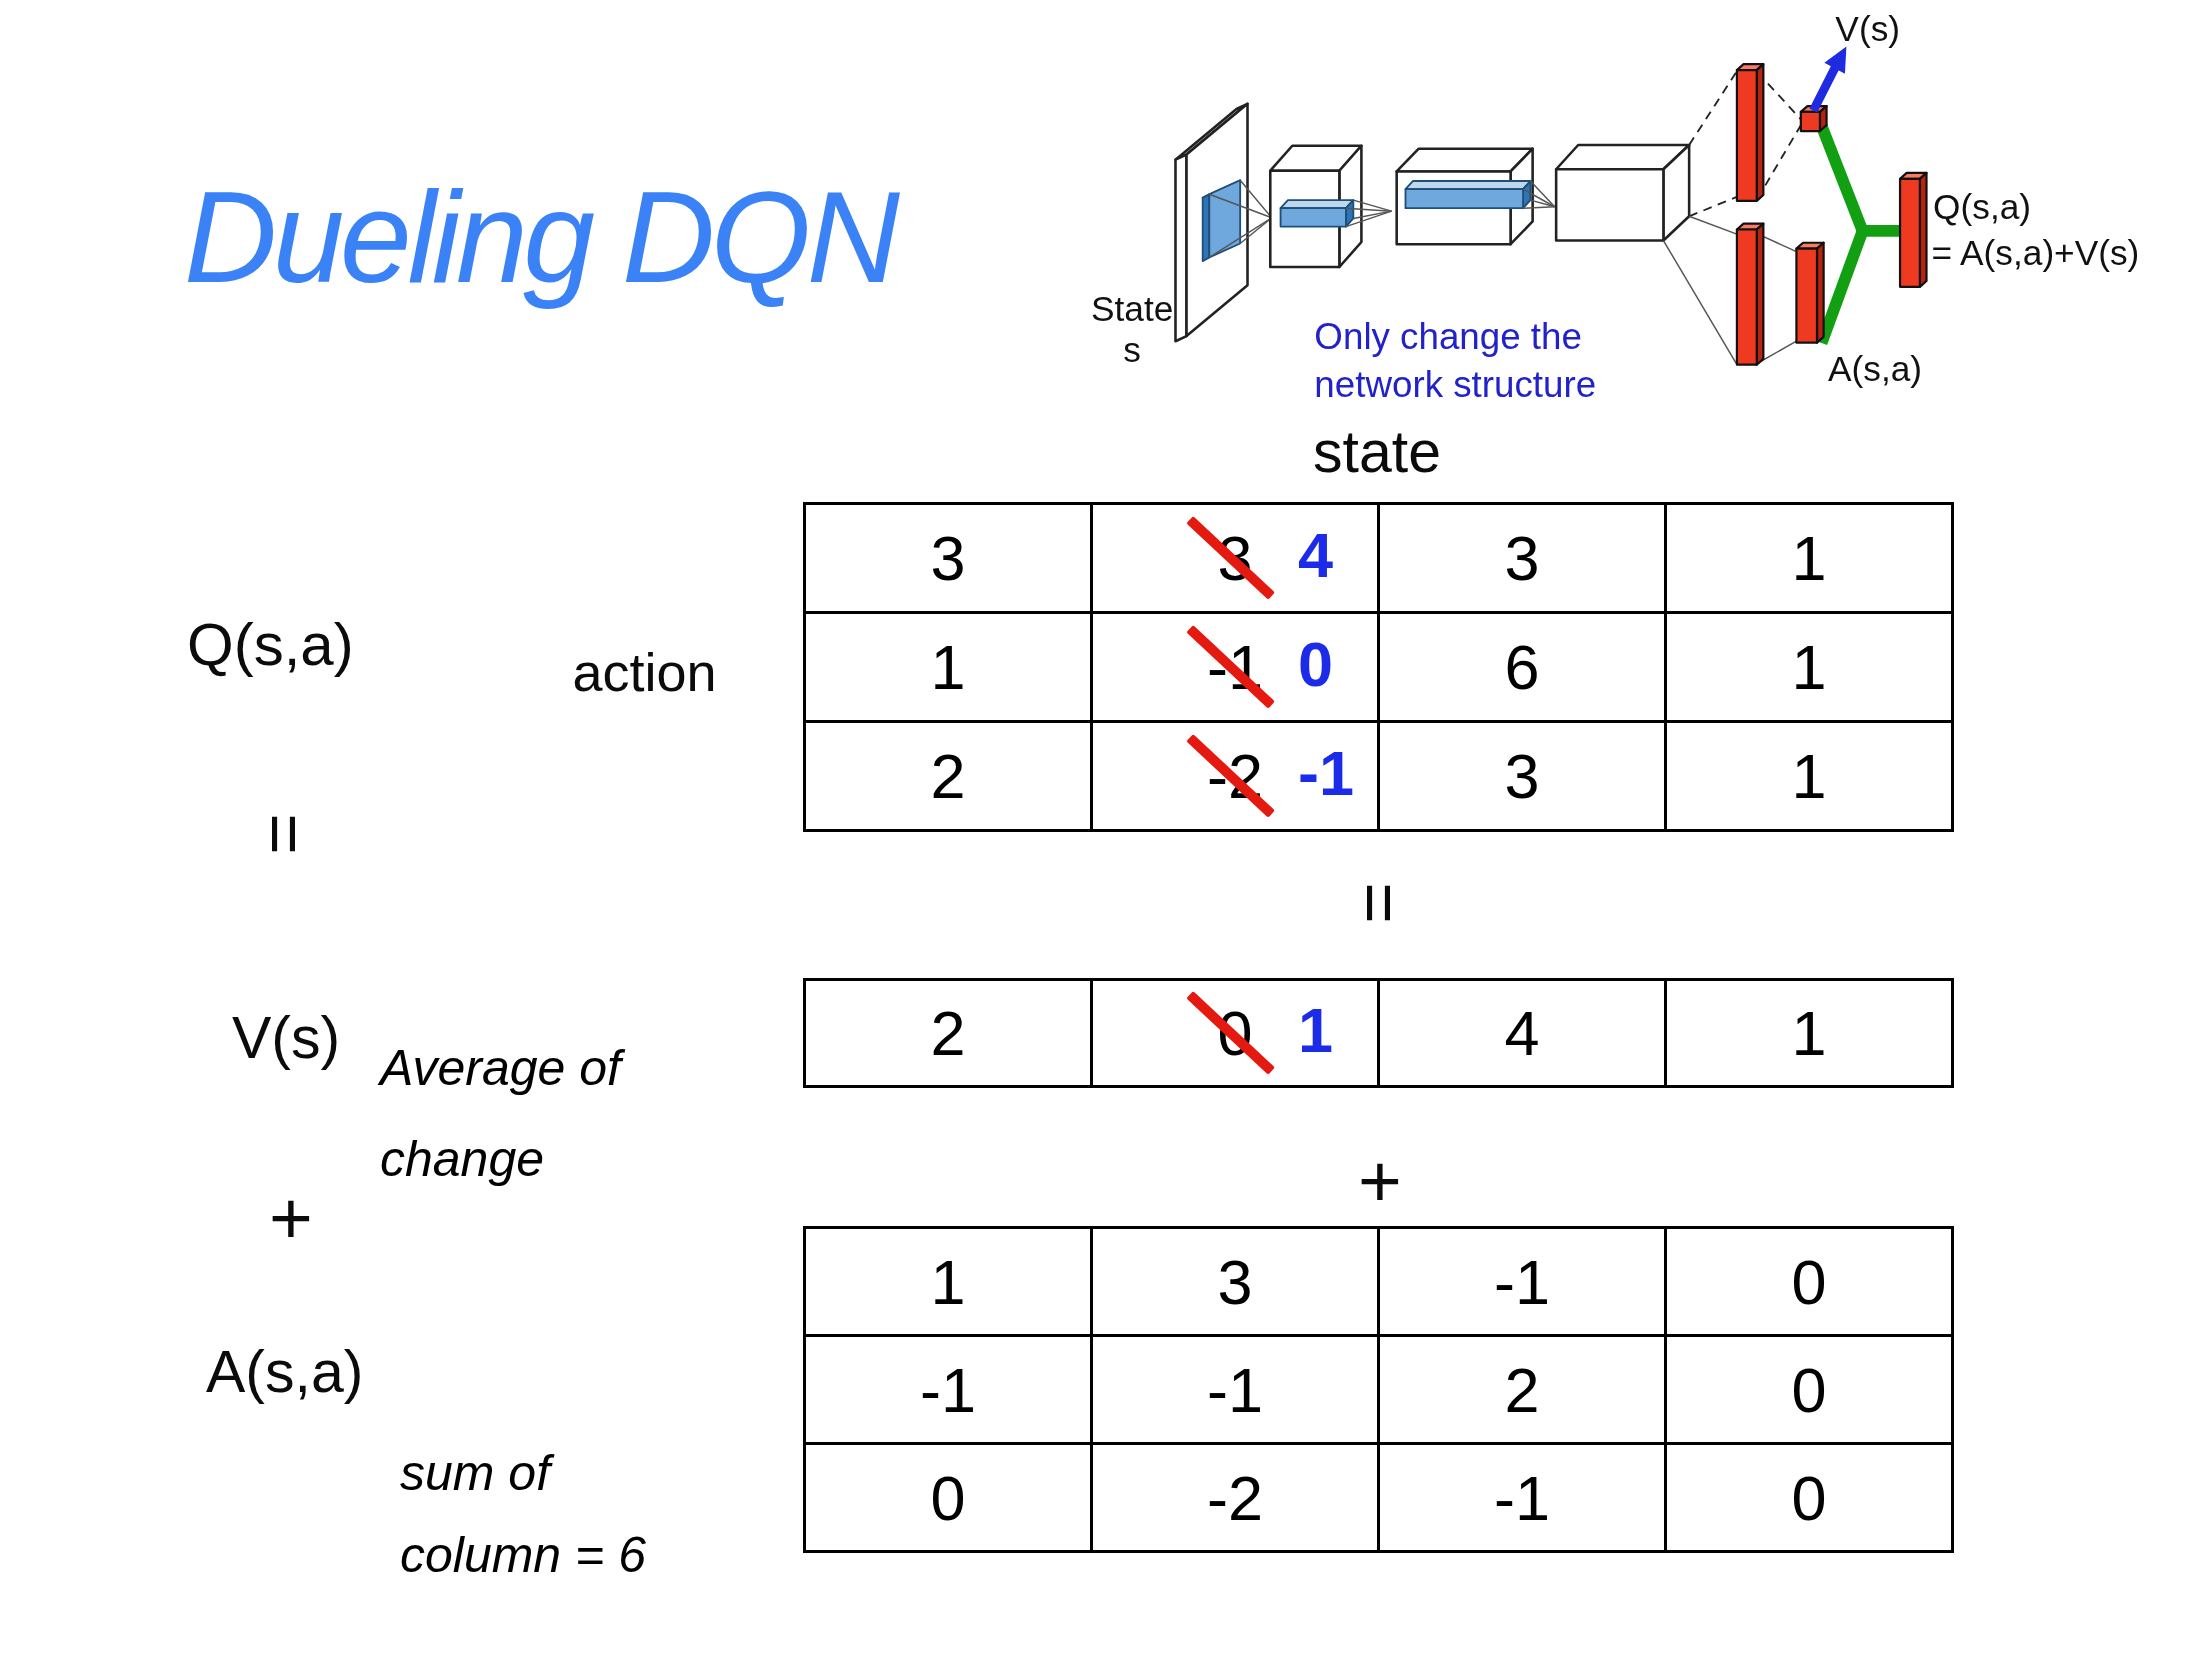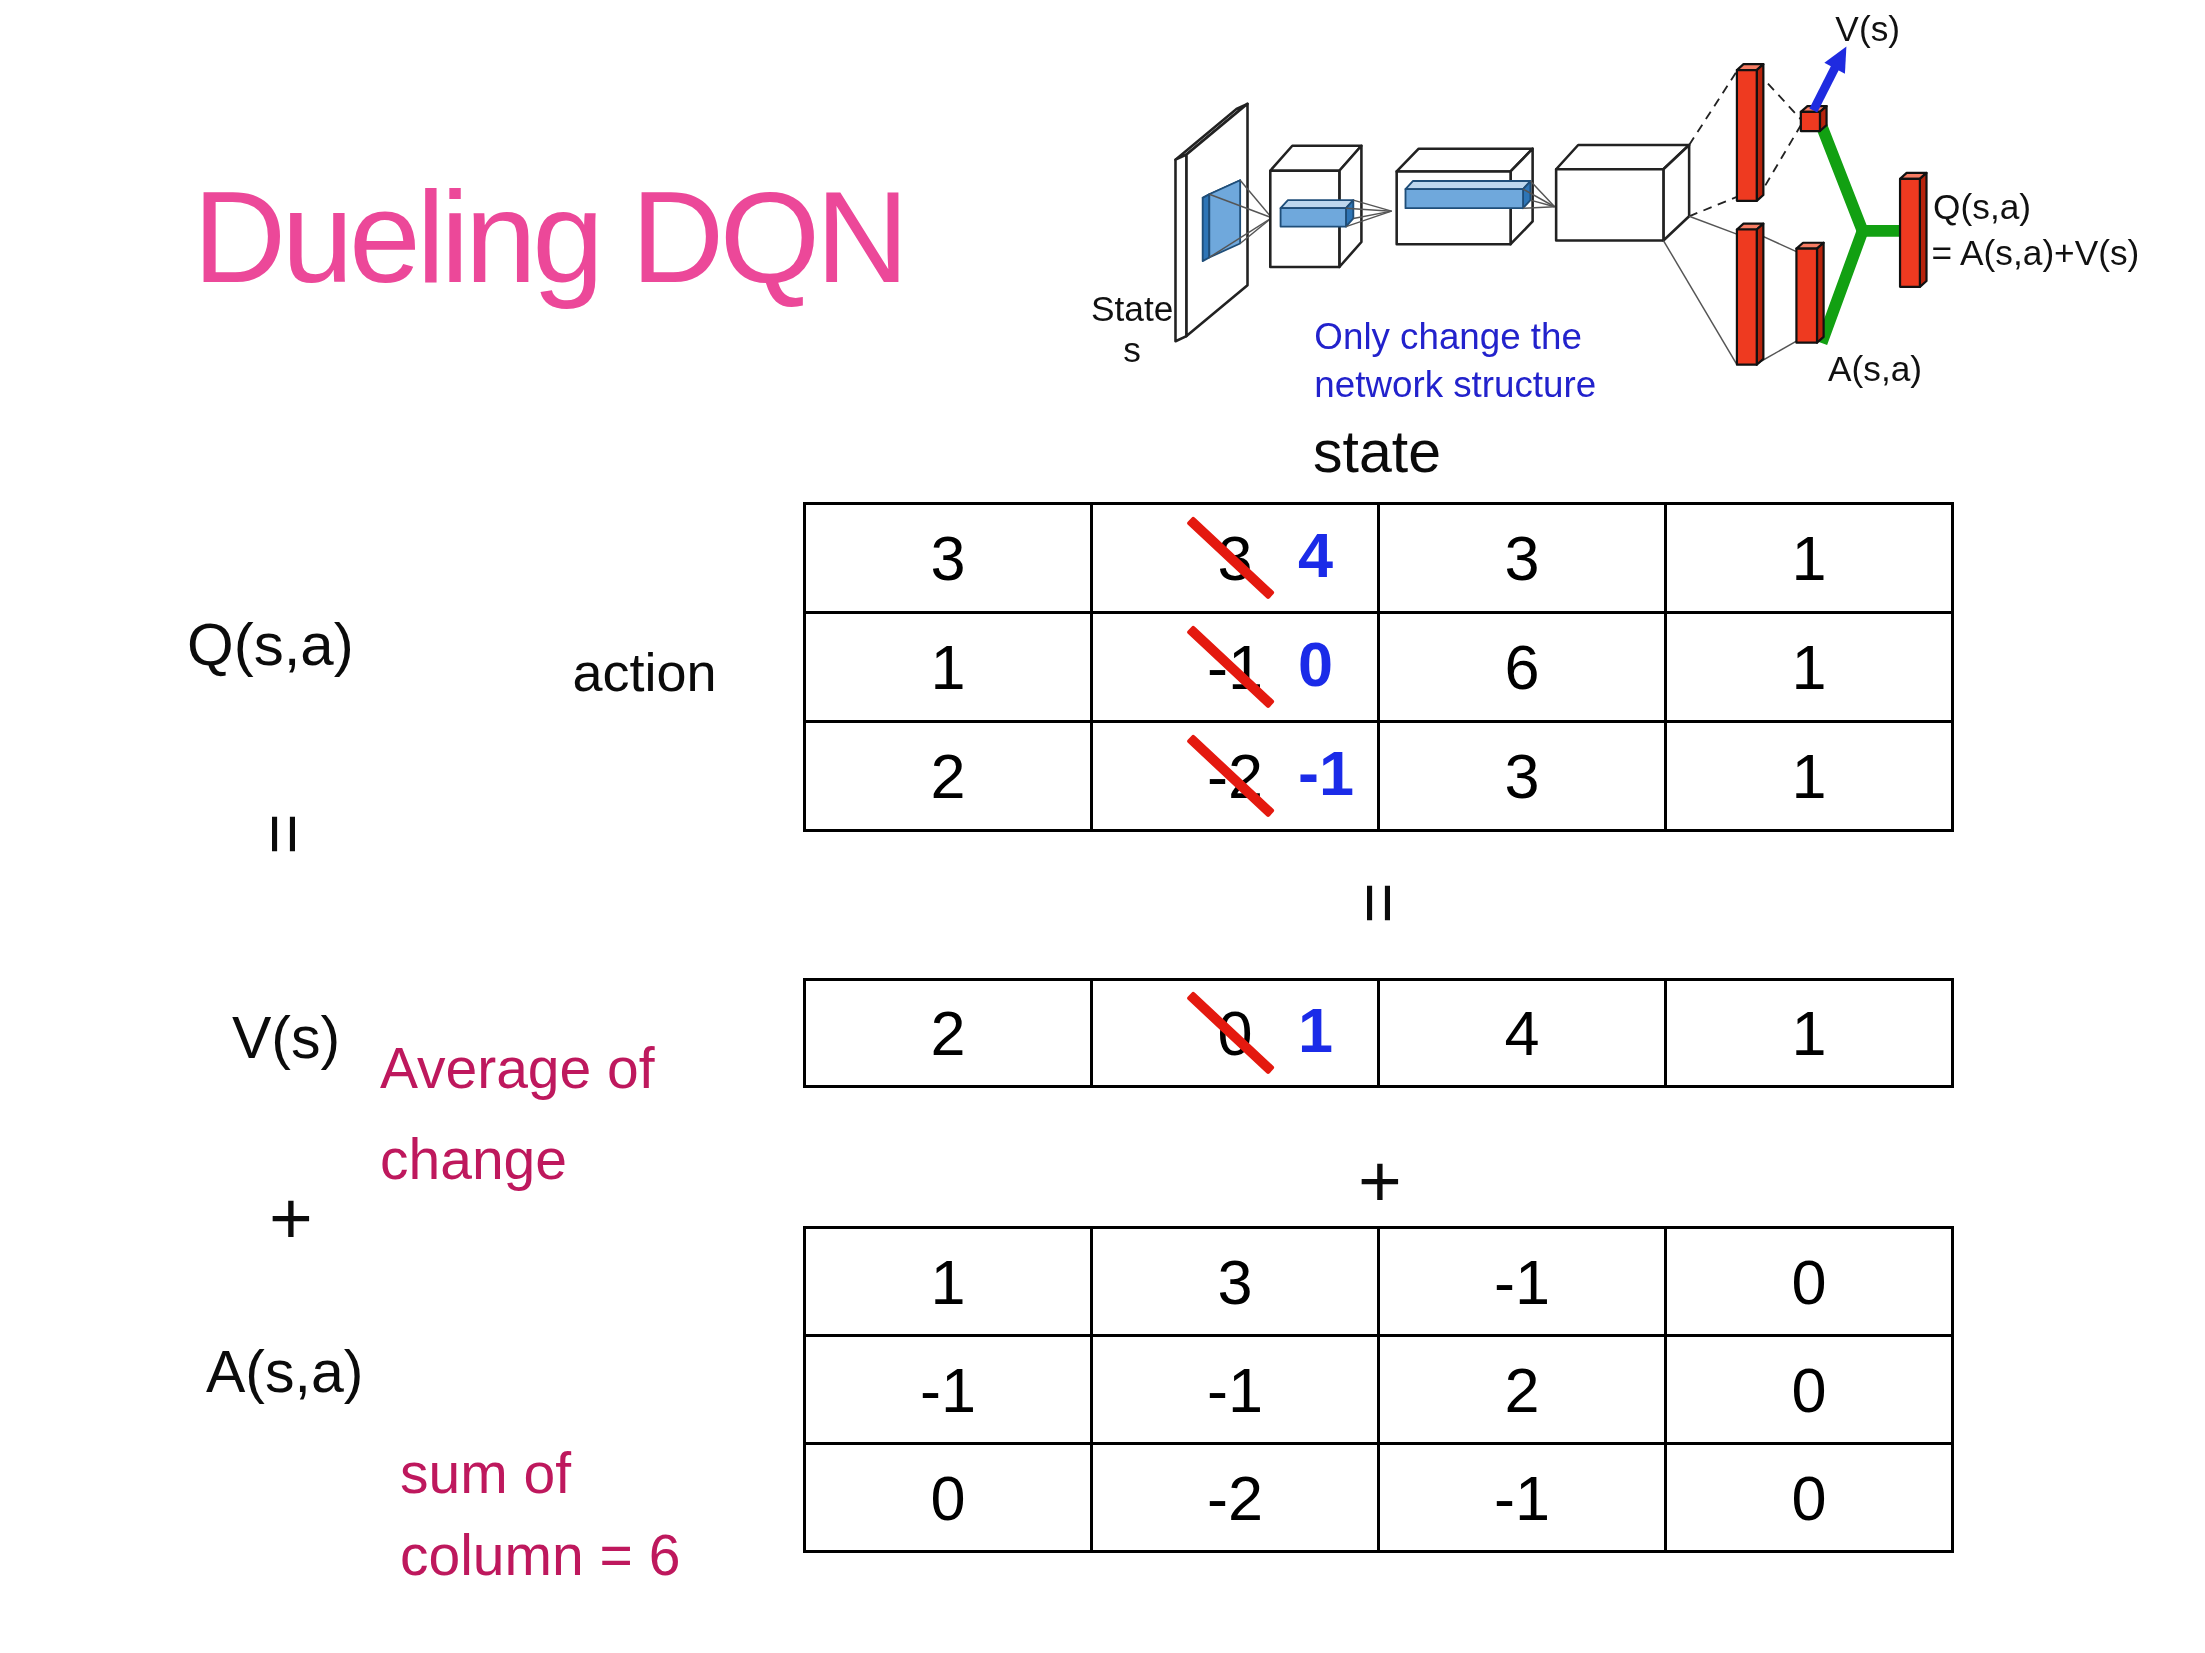--- a/index.html
+++ b/index.html
@@ -1,21 +1,21 @@
 <!DOCTYPE html>
 <html style="font-size:11.8px"><head>
 <meta charset="utf-8">
 <style>
   html,body{margin:0;padding:0;background:#ffffff;}
   body{width:2205px;height:1654px;position:relative;overflow:hidden;
        font-family:"Liberation Sans",sans-serif;color:#000;}
   .slide{position:absolute;inset:0;background:#fff;}
 
-  .title{position:absolute;left:193px;top:163px;font-size:129px;font-weight:400;
-         letter-spacing:-4.4px;color:#ec4899;white-space:nowrap;}
+  .title{position:absolute;left:184px;top:163px;font-size:129px;font-weight:400;
+         letter-spacing:-4.4px;color:#3b82f6;white-space:nowrap;font-style:italic;}
 
   
   .diagram{position:absolute;left:1066px;top:0;width:1139px;height:412px;}
   .diagram text{font-family:"Liberation Sans",sans-serif;fill:#111;font-size:48px;}
   .diagram text.blue{fill:#2222CC;font-size:50px;}
 
   
   table.grid{position:absolute;border-collapse:collapse;table-layout:fixed;}
   table.grid td{border:3.7px solid #000;width:284px;text-align:center;vertical-align:middle;
                 font-size:63px;font-weight:400;color:#000;position:relative;padding:0;}
@@ -45,21 +45,21 @@
   .roteq{position:absolute;width:96px;height:96px;display:flex;align-items:center;
          justify-content:center;font-size:71px;font-weight:400;color:#0b0b0b;
          transform:rotate(90deg);}
   .roteq.left{left:237px;top:786px;}
   .roteq.mid{left:1332px;top:855px;}
 
   .plus{position:absolute;width:96px;text-align:center;font-size:75px;color:#0b0b0b;}
   .plus.left{left:243px;top:1175px;}
   .plus.mid{left:1332px;top:1138px;}
 
-  .note{position:absolute;color:#be185d;font-size:57px;white-space:nowrap;}
+  .note{position:absolute;color:#000000;font-size:50px;white-space:nowrap;font-style:italic;}
   .note.avg{left:380px;top:1023px;line-height:91px;}
   .note.sum{left:400px;top:1432px;line-height:82px;}
 </style>
 </head>
 <body>
 
 <div class="slide">
 
   <div class="title">Dueling DQN</div>
 

